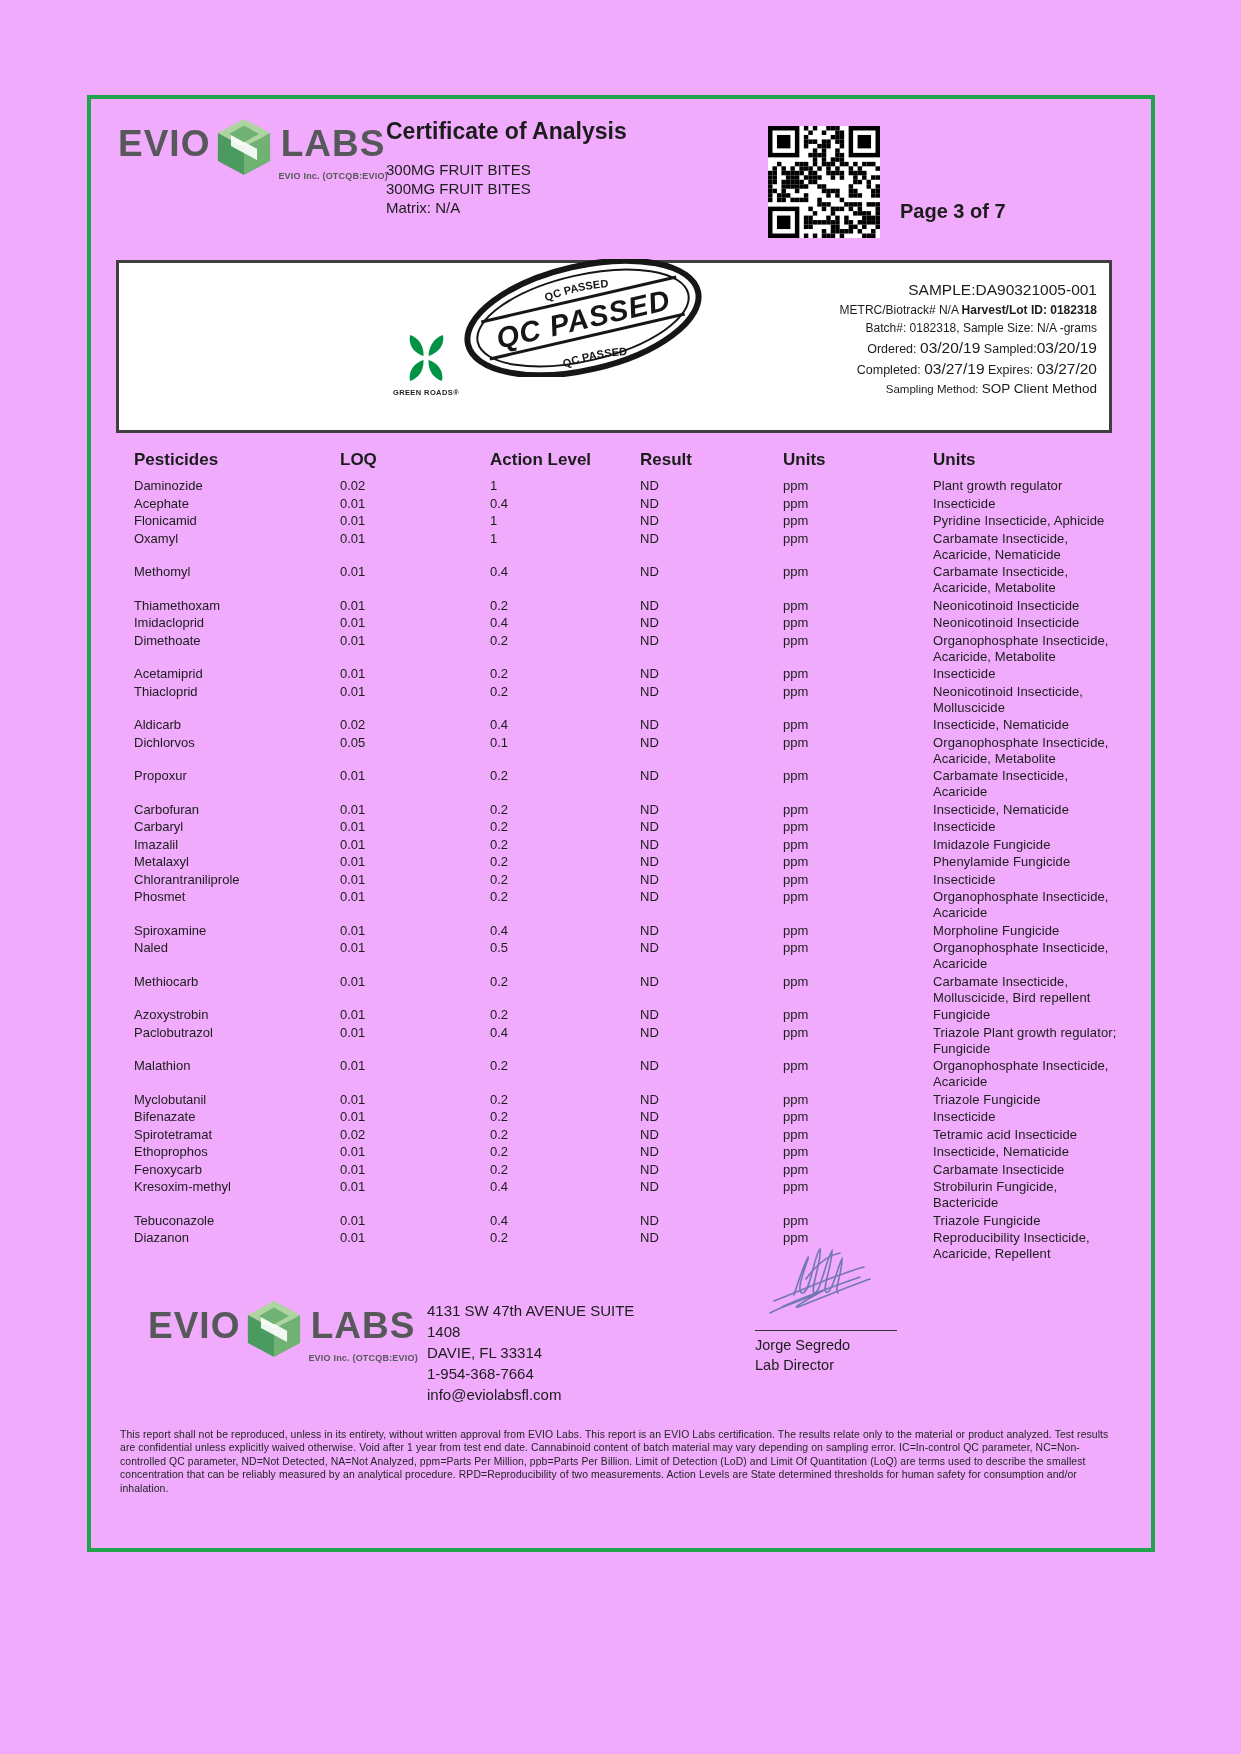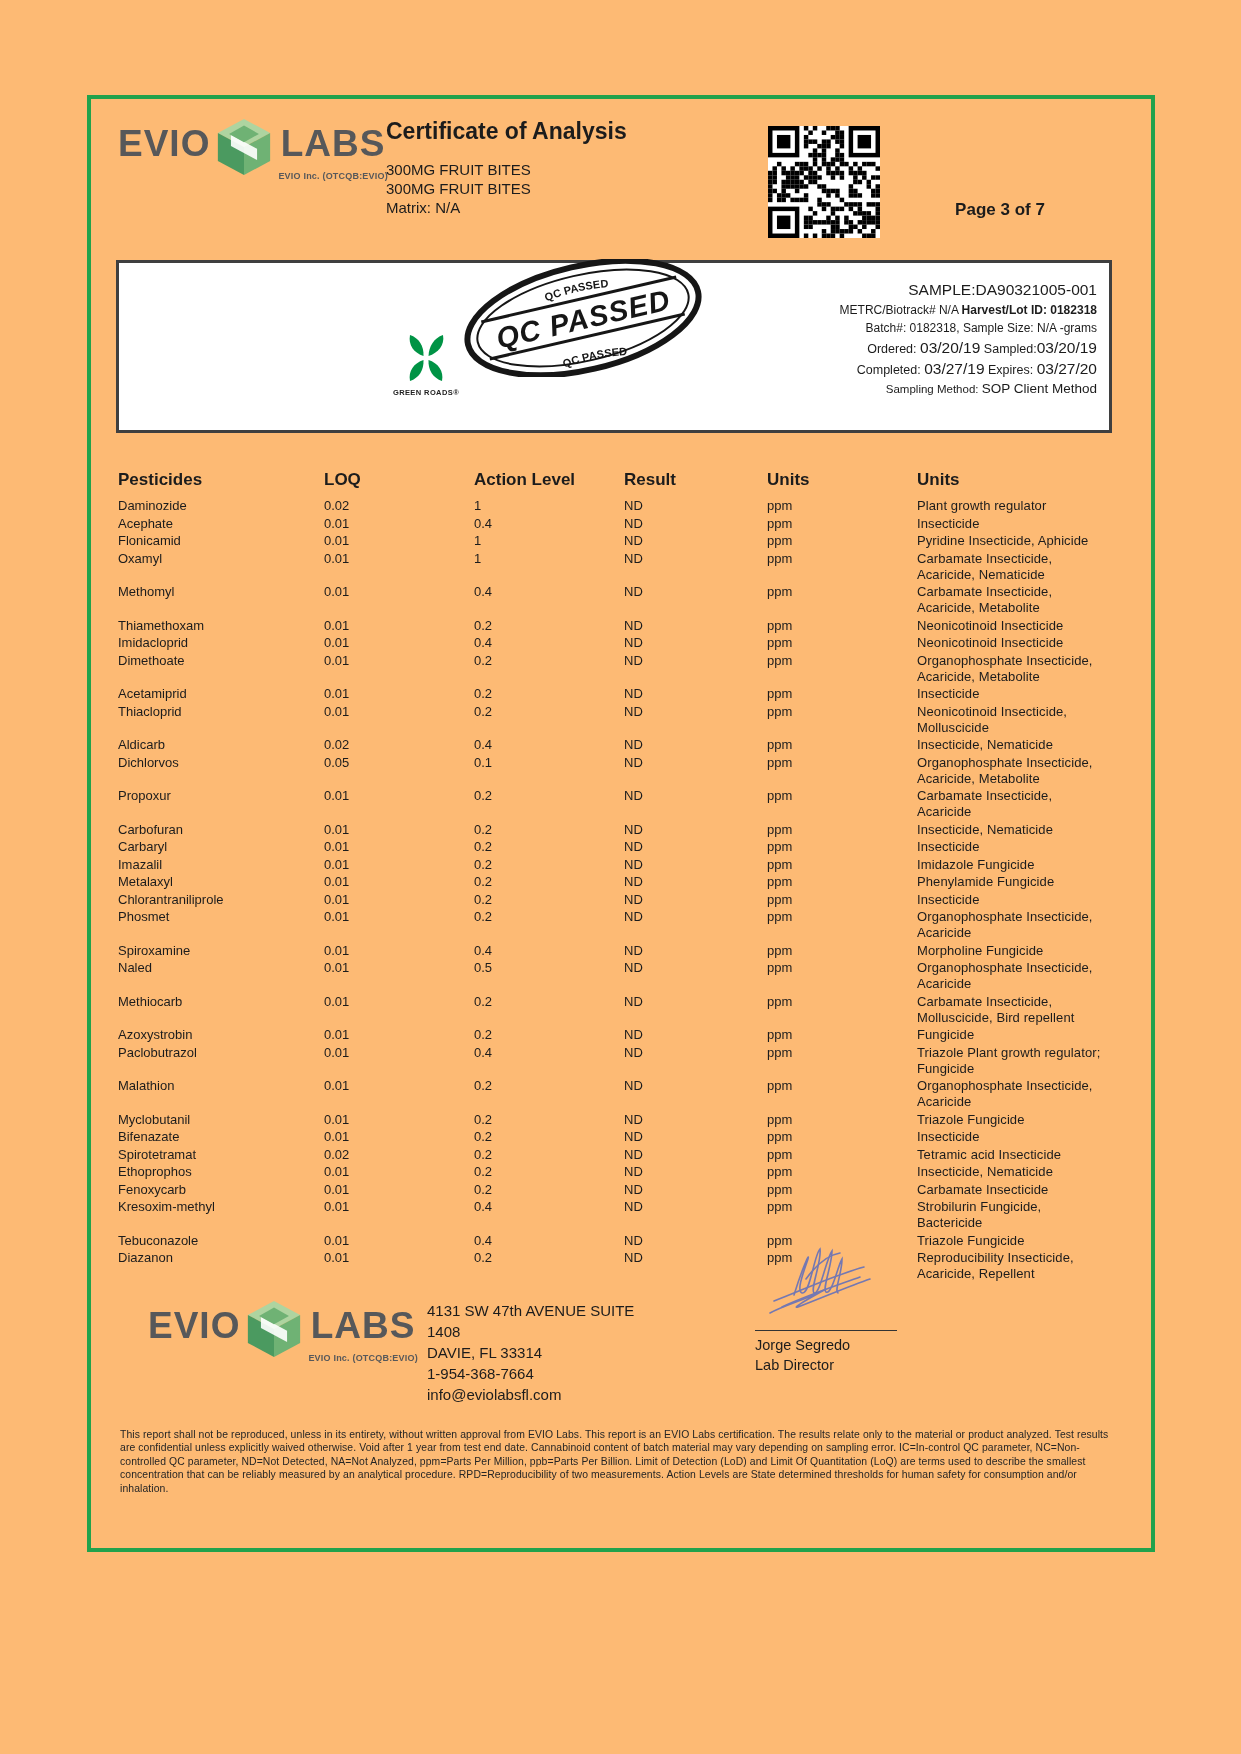--- a/index.html
+++ b/index.html
@@ -4,55 +4,55 @@
 <style>
   :root{
     --green:#21a24c; --ink:#1c1c1c; --gray-logo:#57585a;
     --logo-light:#aed4a0; --logo-mid:#6fb274; --logo-dark:#4b9a60;
     --gr-green:#009345; --sig:#7478b2; --box-border:#3f3f3f;
   }
   *{box-sizing:border-box; margin:0; padding:0;}
   html,body{background:#fff;}
   body{width:1241px; height:1754px; position:relative; overflow:hidden;
        font-family:"Liberation Sans","DejaVu Sans",sans-serif; color:var(--ink);}
-  .page{position:absolute; inset:0; background:#fdba74;padding-left:12px;}
+  .page{position:absolute; inset:0; background:#f0abfc;padding-left:12px;}
   .border-frame{position:absolute; left:87px; top:95px; width:1068px; height:1457px;
        border:4px solid var(--green);}
   
   .evio-logo{display:flex; align-items:flex-start; gap:6px;}
   .evio-word{font-weight:bold; color:var(--gray-logo); font-size:37px; letter-spacing:1px; line-height:52px;}
   .logo-col{display:flex; flex-direction:column; align-items:center;}
   .logo-row{display:flex; align-items:center; gap:6px;}
   .logo-sub{font-size:9px; font-weight:bold; color:var(--gray-logo); margin-top:1px; letter-spacing:.2px;}
   .hdr-logo{position:absolute; left:118px; top:118px;}
   .coa-title{position:absolute; left:386px; top:118px; font-size:23px; font-weight:bold;}
   .prod{position:absolute; left:386px; top:160px; font-size:15px; line-height:19px;}
   .qr{position:absolute; left:768px; top:126px; width:112px; height:112px;}
-  .page-num{position:absolute; left:900px; top:200px; width:200px; text-align:center;
-            font-size:17px; font-weight:bold;}
+  .page-num{position:absolute; left:900px; top:200px; width:200px; text-align:left;
+            font-size:20px; font-weight:bold;}
   
   .info-box{position:absolute; left:116px; top:260px; width:996px; height:173px;
             border:3px solid var(--box-border); background:#fff;}
   .client{position:absolute; left:20px; top:18px;}
   .client-name{font-size:17px; font-weight:bold; margin-bottom:6px;}
   .client-line{font-size:12.5px; line-height:18px; letter-spacing:.1px;}
   .gr-logo{position:absolute; left:272px; top:70px; width:70px; text-align:center;}
   .gr-caption{font-size:7.5px; font-weight:bold; color:#222; letter-spacing:.4px; margin-top:1px;}
   .stamp{position:absolute; left:338px; top:-4px; width:252px; height:118px;}
   .sample{position:absolute; right:12px; top:18px; text-align:right; white-space:nowrap;}
   .s1{font-size:15.5px; font-weight:normal; margin-bottom:4px;}
   .s2{font-size:12px; margin-bottom:4px;}
   .s2 b{font-size:12px;}
   .s3{font-size:12px; margin-bottom:4px;}
   .sdates{font-size:12.5px; margin-bottom:3px;}
   .sdates .dt{font-size:15.5px;}
   .smethod{font-size:11.5px; margin-top:2px;}
   .smethod .dt{font-size:13.5px;}
   
-  .ptable{position:absolute; left:112px; top:450px; width:1005px;margin-top:20px;}
+  .ptable{position:absolute; left:128px; top:450px; width:1005px;}
   .thead, .trow{display:grid; grid-template-columns:206px 150px 150px 143px 150px 200px; padding-left:6px;}
   .thead{font-size:17px; font-weight:bold; margin-bottom:8px;}
   .trow{font-size:13px; line-height:16px; margin-bottom:1.5px;}
   .tcell{padding-right:8px;}
   .tcell.c5{letter-spacing:.1px;}
   
   .ftr-logo{position:absolute; left:148px; top:1300px;}
   .ftr-addr{position:absolute; left:427px; top:1300px; width:218px; font-size:15px; line-height:21px;}
   .sig-wrap{position:absolute; left:700px; top:1235px; width:190px;}
   .sig-scribble{position:absolute; left:60px; top:0; width:120px; height:86px;}

